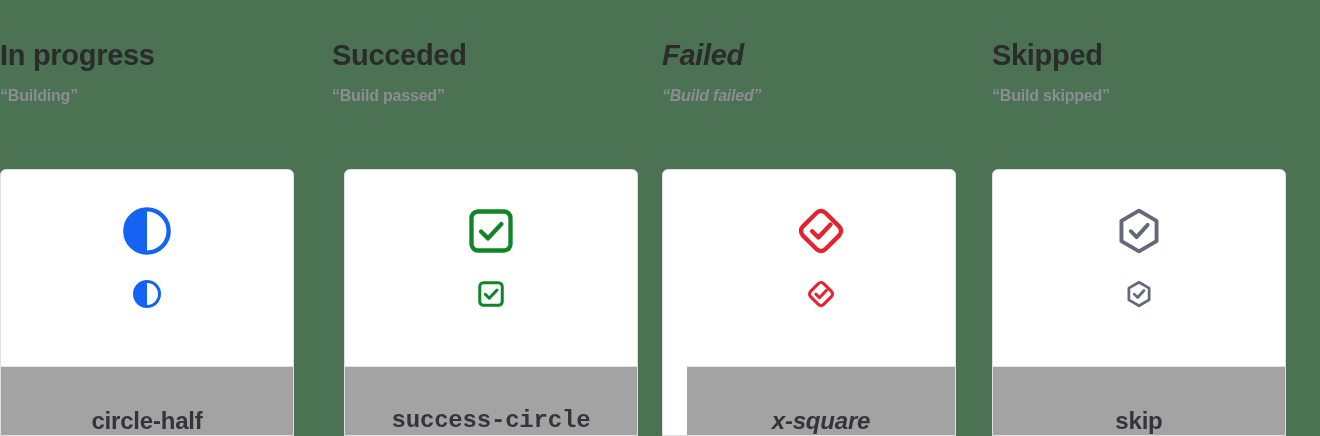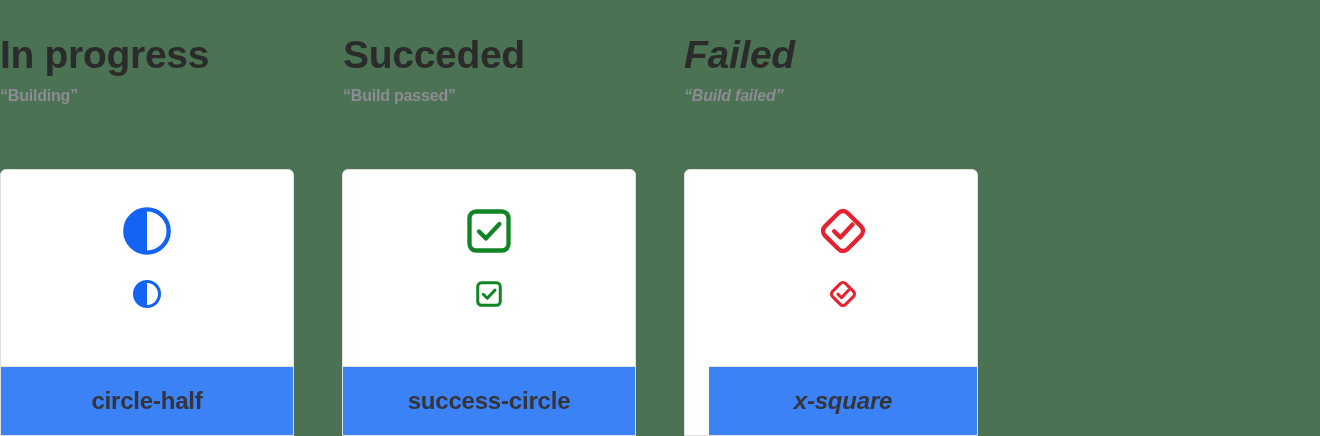--- a/index.html
+++ b/index.html
@@ -27,21 +27,21 @@
     width: 341px;
     height: 436px;
     box-sizing: border-box;
   }
   .col-0 { padding-left: 0px; }
   .col-1 { padding-left: 2px; }
   .col-2 { padding-left: 2px; font-style: italic; }
   .col-3 { padding-left: 2px; }
 
   .status-title {
-    font-size: 39px;
+    font-size: 29px;
     font-weight: 700;
     color: #2b2b2b;
     letter-spacing: -0.3px;
     margin: 0;
     padding-top: 38px;
     line-height: 34px;
     white-space: nowrap;
   }
   .status-sub {
     font-size: 16px;
@@ -83,24 +83,24 @@
     height: 52px;
     display: block;
   }
   .icon-small {
     width: 30px;
     height: 30px;
     display: block;
   }
   .card-footer {
     height: 68px;
-    background: #3b82f6;
+    background: #a3a3a3;
     border-top: 1px solid #e3e3e3;
     display: flex;
-    align-items: center;
+    align-items: flex-end;
     justify-content: center;
   }
   .card-label {
     font-size: 24px;
     font-weight: 700;
     color: #34343a;
     letter-spacing: -0.2px;
     line-height: 28px;
   }
 </style>
@@ -129,21 +129,21 @@
       </div>
       <div class="card-footer">
         <span class="card-label">circle-half</span>
       </div>
     </div>
   </div>
 
   <div class="column col-1">
     <div class="status-title">Succeded</div>
     <div class="status-sub">“Build passed”</div>
-    <div class="card" style="left:1px;">
+    <div class="card" style="left:14px;font-family:Liberation Mono, monospace;">
       <div class="card-body">
         <span class="icon-large">
           <svg viewBox="0 0 24 24" width="52" height="52" xmlns="http://www.w3.org/2000/svg">
             <rect x="3" y="3" width="18" height="18" rx="3" ry="3" fill="#ffffff" stroke="#118425" stroke-width="2"></rect>
             <path d="M7.4 12.2 L10.6 15.4 L16.8 8.8" fill="none" stroke="#118425" stroke-width="2" stroke-linecap="round" stroke-linejoin="round"></path>
           </svg>
         </span>
         <span class="icon-small">
           <svg viewBox="0 0 24 24" width="30" height="30" xmlns="http://www.w3.org/2000/svg">
             <rect x="3" y="3" width="18" height="18" rx="3" ry="3" fill="#ffffff" stroke="#118425" stroke-width="2.4"></rect>
@@ -178,14 +178,37 @@
             <path d="M7.9 12.1 L10.8 15.0 L16.4 9.0" fill="none" stroke="#e32330" stroke-width="2.4" stroke-linecap="round" stroke-linejoin="round"></path>
           </svg>
         </span>
       </div>
       <div class="card-footer">
         <span class="card-label">x-square</span>
       </div>
     </div>
   </div>
 
+  <div class="column col-3">
+    <div class="status-title">Skipped</div>
+    <div class="status-sub">“Build skipped”</div>
+    <div class="card" style="left:2px;">
+      <div class="card-body">
+        <span class="icon-large">
+          <svg viewBox="0 0 24 24" width="52" height="52" xmlns="http://www.w3.org/2000/svg">
+            <path d="M12 2.6 L20.1 7.3 L20.1 16.7 L12 21.4 L3.9 16.7 L3.9 7.3 Z" fill="#ffffff" stroke="#636977" stroke-width="1.8" stroke-linejoin="round"></path>
+            <path d="M8.2 12.1 L10.9 14.8 L16.0 9.2" fill="none" stroke="#636977" stroke-width="1.8" stroke-linecap="round" stroke-linejoin="round"></path>
+          </svg>
+        </span>
+        <span class="icon-small">
+          <svg viewBox="0 0 24 24" width="30" height="30" xmlns="http://www.w3.org/2000/svg">
+            <path d="M12 2.6 L20.1 7.3 L20.1 16.7 L12 21.4 L3.9 16.7 L3.9 7.3 Z" fill="#ffffff" stroke="#636977" stroke-width="2.2" stroke-linejoin="round"></path>
+            <path d="M8.2 12.1 L10.9 14.8 L16.0 9.2" fill="none" stroke="#636977" stroke-width="2.2" stroke-linecap="round" stroke-linejoin="round"></path>
+          </svg>
+        </span>
+      </div>
+      <div class="card-footer">
+        <span class="card-label">skip</span>
+      </div>
+    </div>
+  </div>
 
 </div>
 
 </body></html>

